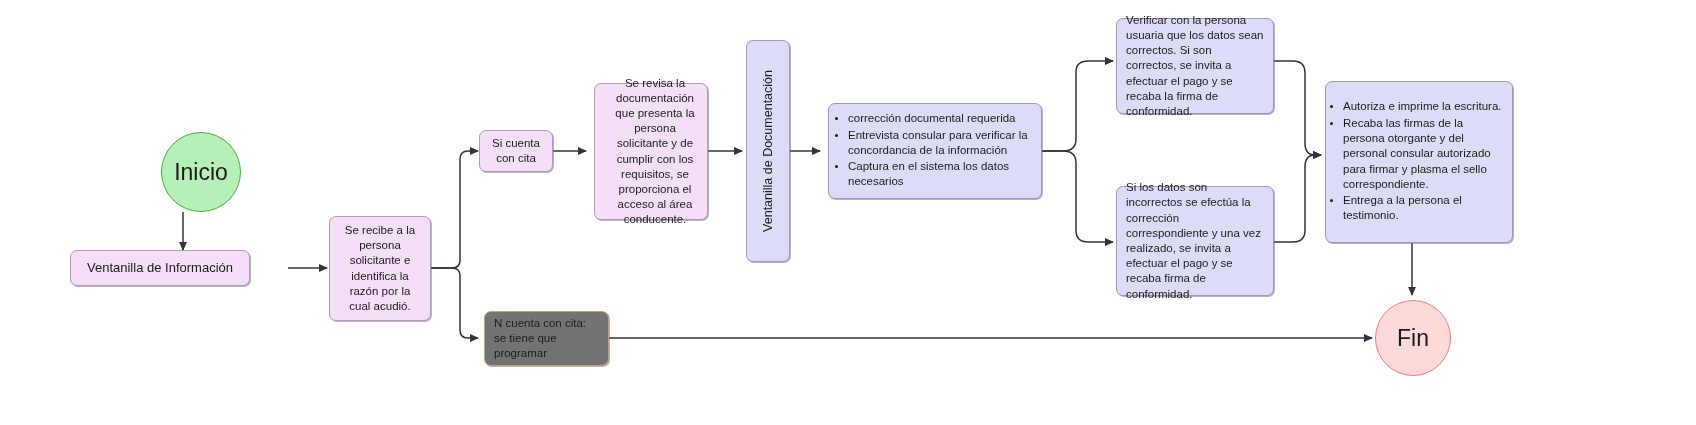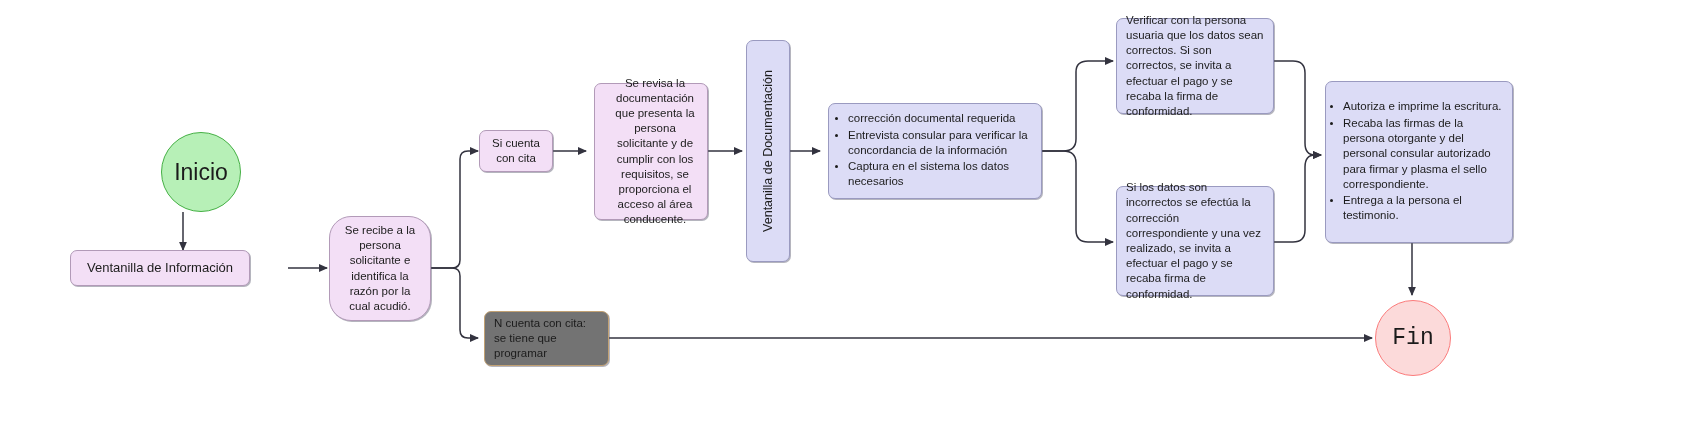--- a/index.html
+++ b/index.html
@@ -94,21 +94,21 @@
   </svg>
 
   <div class="node term start" style="left:161px;top:132px;width:80px;height:80px;">
     <span>Inicio</span>
   </div>
 
   <div class="node box pink big" style="left:70px;top:250px;width:180px;height:36px;">
     <span>Ventanilla de Información</span>
   </div>
 
-  <div class="node box pink" style="left:329px;top:216px;width:102px;height:105px;border-radius:22px;">
+  <div class="node box pink" style="left:329px;top:216px;width:102px;height:105px;">
     <span>Se recibe a la persona solicitante e identifica la razón por la cual acudió.</span>
   </div>
 
   <div class="node box pink" style="left:479px;top:130px;width:74px;height:42px;">
     <span>Si cuenta con cita</span>
   </div>
 
   <div class="node box pink" style="left:594px;top:83px;width:114px;height:137px;padding-left:16px;">
     <span>Se revisa la documentación que presenta la persona solicitante y de cumplir con los requisitos, se proporciona el acceso al área conducente.</span>
   </div>
@@ -138,17 +138,17 @@
       <li>Autoriza e imprime la escritura.</li>
       <li>Recaba las firmas de la persona otorgante y del personal consular autorizado para firmar y plasma el sello correspondiente.</li>
       <li>Entrega a la persona el testimonio.</li>
     </ul>
   </div>
 
   <div class="node box orange left" style="left:484px;top:311px;width:125px;height:55px;padding:8px 9px;">
     <span class="boxwrap">N cuenta con cita: se tiene que programar</span>
   </div>
 
-  <div class="node term end" style="left:1375px;top:300px;width:76px;height:76px;font-family:Liberation Mono, monospace;">
+  <div class="node term end" style="left:1375px;top:300px;width:76px;height:76px;">
     <span>Fin</span>
   </div>
 
 </div>
 
 </body></html>

